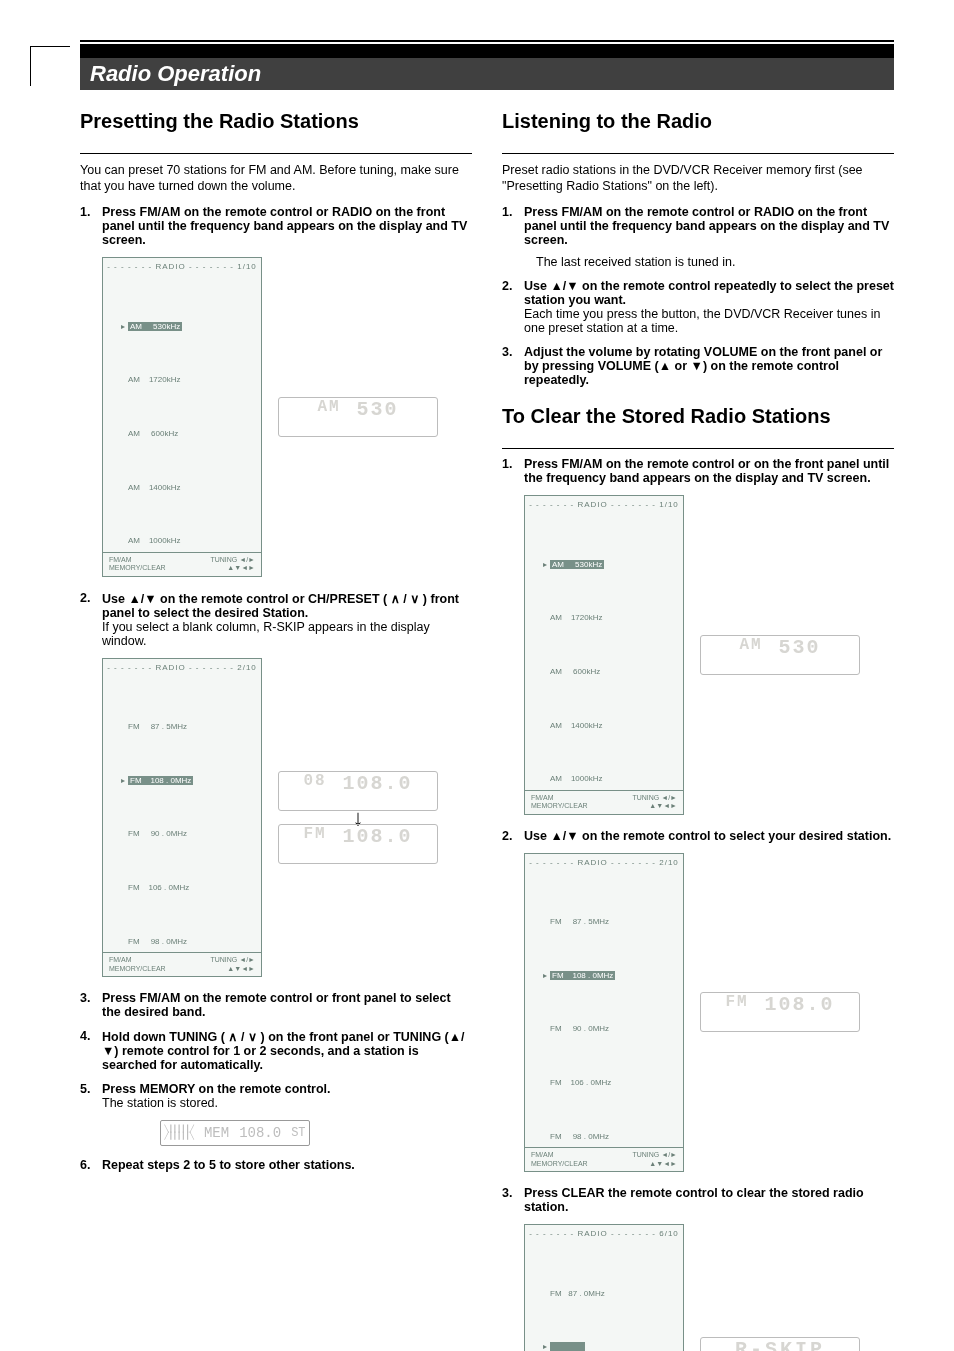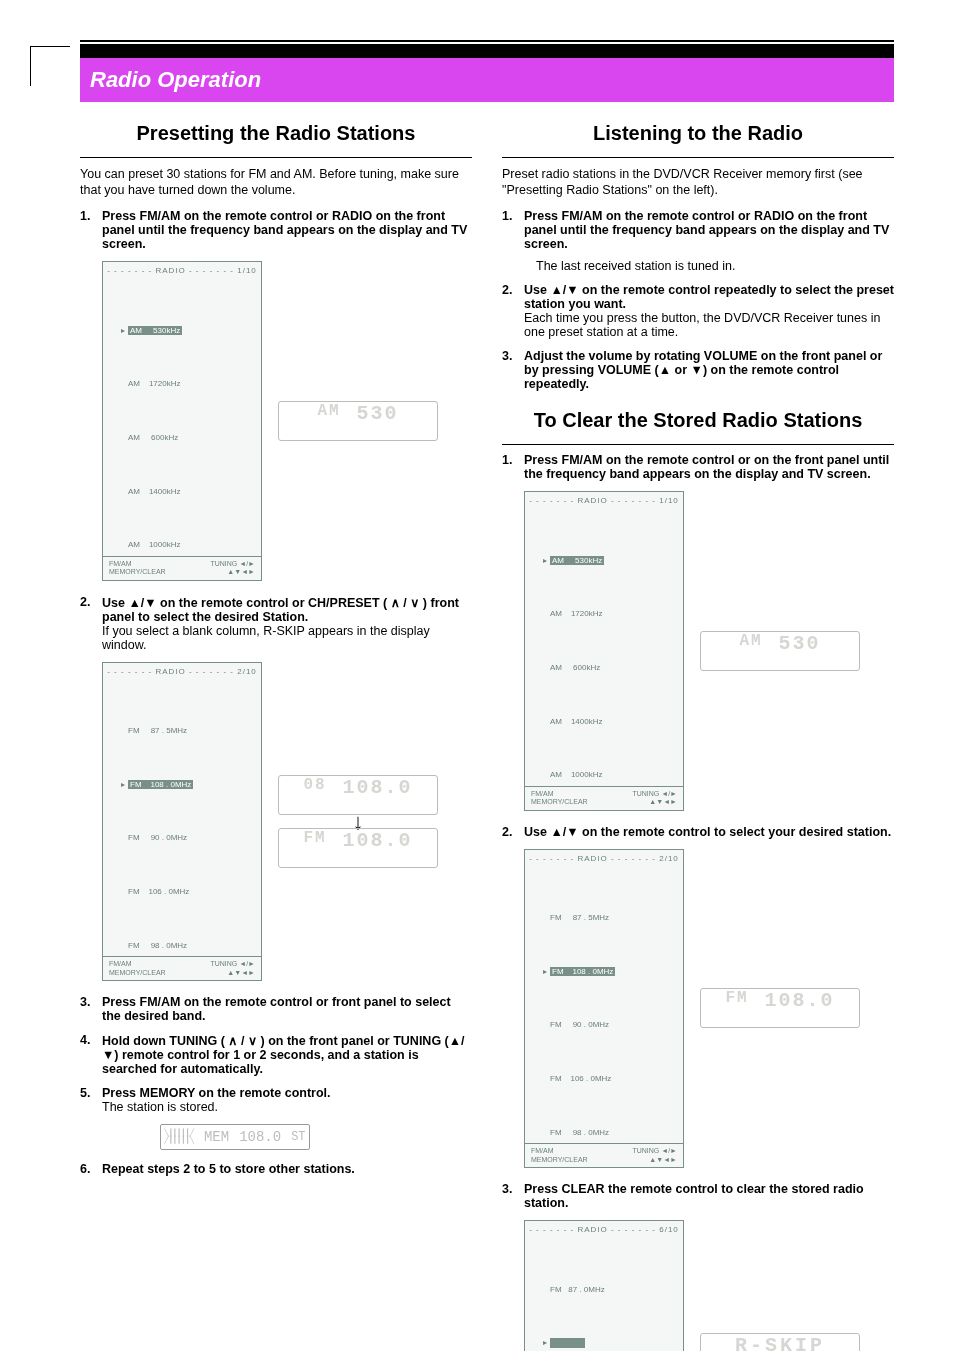--- a/index.html
+++ b/index.html
@@ -8,41 +8,40 @@
     color: #000;
     background: #fff;
     width: 954px;
     margin: 0 auto;
     padding: 40px 60px 40px 80px;
     font-size: 12.5px;
   }
   .hbar-thin { height: 1.5px; background: #000; margin-bottom: 2px; }
   .hbar-thick { height: 14px; background: #000; margin-bottom: 0; }
   .section-bar {
-    background: #d946ef;
+    background: #404040;
     color: #fff;
     font-size: 22px;
     font-weight: bold;
-    padding: 9px 10px;
+    padding: 3px 10px;
     font-style: italic;
   }
   .columns {
     display: flex;
     gap: 30px;
     margin-top: 20px;
   }
   .col { flex: 1; }
   h2.subhead {
     font-size: 20px;
     font-weight: bold;
     border-bottom: 1.5px solid #000;
-    padding-bottom: 12px;
+    padding-bottom: 20px;
     margin-bottom: 8px;
     margin-top: 18px;
-    text-align: center;
   }
   .col h2.subhead:first-child { margin-top: 0; }
   p { margin-bottom: 10px; line-height: 1.35; }
   ol { list-style: none; padding-left: 0; }
   ol > li { display: flex; margin-bottom: 10px; }
   ol > li .num { width: 22px; flex-shrink: 0; font-weight: bold; }
   ol > li .txt { flex: 1; }
   .b { font-weight: bold; }
   .figrow { display: flex; gap: 16px; align-items: center; margin: 8px 0 14px 22px; }
   .figcol { display: flex; flex-direction: column; gap: 0; align-items: center; }
@@ -134,21 +133,21 @@
 
 
 <div class="hbar-thin"></div>
 <div class="hbar-thick"></div>
 <div class="section-bar">Radio Operation</div>
 
 <div class="columns">
 
   <div class="col">
     <h2 class="subhead">Presetting the Radio Stations</h2>
-    <p>You can preset 30 stations for FM and AM. Before tuning, make sure that you have turned down the volume.</p>
+    <p>You can preset 70 stations for FM and AM. Before tuning, make sure that you have turned down the volume.</p>
     <ol>
       <li>
           <span class="num">1.</span>
         <span class="txt b">Press FM/AM on the remote control or RADIO on the front panel until the frequency band appears on the display and TV screen.</span>
       </li>
     </ol>
 
     <div class="figrow">
       <div class="osdbox">
         <div class="osd-title"><span>- - - - - - - RADIO - - - - - - -</span> <span>1/10</span></div>

